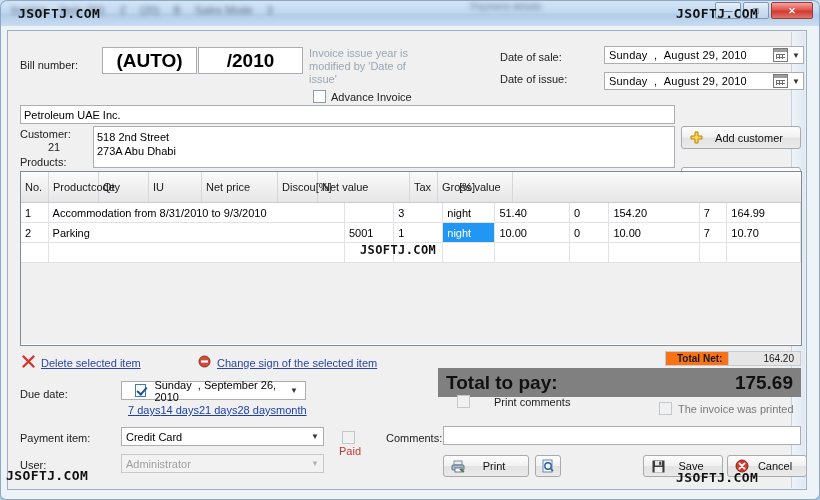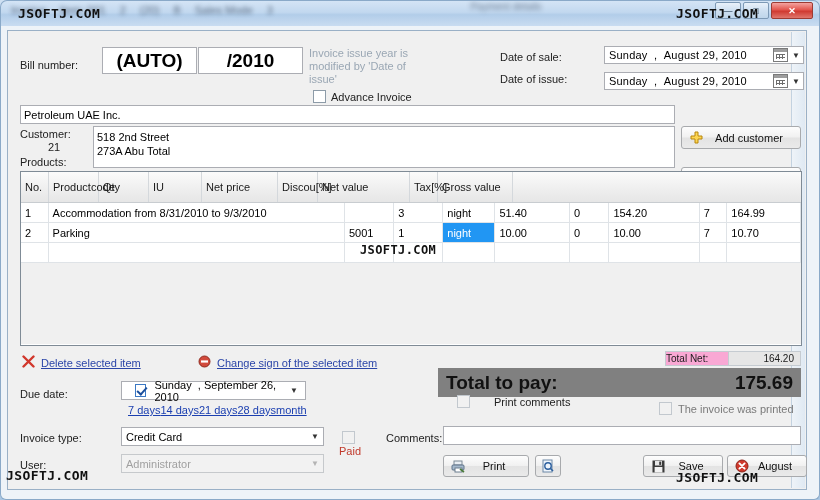--- a/index.html
+++ b/index.html
@@ -150,22 +150,22 @@
     font-size:11px;display:flex;align-items:center;padding-left:4px;overflow:hidden;
     white-space:nowrap;
   }
   .grow .c.sel{background:#2196f3;color:#fff;}
   .gblank{background:#f0f0f0;}
   
   .lnk{color:#2b45a8;text-decoration:underline;font-size:11px;cursor:pointer;}
   .lnk2{color:#1b3fb0;text-decoration:underline;font-size:11px;cursor:pointer;}
   
   .tnetlbl{
-    position:absolute;background:#f9a8d4;border:1px solid #c5cbd1;box-sizing:border-box;
-    font-size:10px;display:flex;align-items:center;padding-left:0;color:#1a1a1a;
+    position:absolute;background:#f97316;border:1px solid #c5cbd1;box-sizing:border-box;
+    font-size:10px;display:flex;align-items:center;padding-left:11px;color:#1a1a1a;font-weight:bold;
   }
   .tnetval{
     position:absolute;background:#e6e6e6;border:1px solid #c5cbd1;box-sizing:border-box;
     font-size:10px;display:flex;align-items:center;justify-content:flex-end;
     padding-right:6px;color:#1a1a1a;
   }
   .paybar{
     position:absolute;background:#808080;display:flex;align-items:center;
     justify-content:space-between;padding:0 8px;box-sizing:border-box;
   }
@@ -226,21 +226,21 @@
 
       <div class="abs lbl" style="left:24px;top:59px;margin-top:18px;">Find customer in database:</div>
       <div class="tbox abs" style="left:12px;top:74px;width:655px;height:19px;display:flex;align-items:center;">Petroleum UAE Inc.</div>
 
       <div class="abs lbl" style="left:12px;top:97px;">Customer:</div>
       <div class="abs lbl" style="left:40px;top:110px;">21</div>
       <div class="abs lbl" style="left:12px;top:125px;">Products:</div>
 
       <div class="tbox abs" style="left:85px;top:95px;width:582px;height:42px;line-height:14px;padding-top:3px;">
         <div>518 2nd Street</div>
-        <div>273A Abu Total</div>
+        <div>273A Abu Dhabi</div>
       </div>
 
       <div class="btn" style="left:673px;top:95px;width:120px;height:23px;justify-content:space-between;">
         <span class="ic">
           <svg width="13" height="13" viewBox="0 0 13 13">
               <path d="M5,1 H8 V5 H12 V8 H8 V12 H5 V8 H1 V5 H5 Z" fill="#fcd552" stroke="#b8860b" stroke-width="1"></path>
             </svg>
         </span>
         <span class="tx">Add customer</span>
       </div>
@@ -273,21 +273,21 @@
             <div class="c" style="width: 76px;">
               <div>Net price</div>
             </div>
             <div class="c" style="width: 40px;">
               <div>Discou</div>
               <div>[%]</div>
             </div>
             <div class="c" style="width: 92px;">
               <div>Net value</div>
             </div>
-            <div class="c" style="width: 28px;">
+            <div class="c" style="width: 28px; gap: 28px;">
               <div>Tax</div>
               <div>[%]</div>
             </div>
             <div class="c" style="width: 75px;">
               <div>Gross value</div>
             </div>
           </div>
         <div id="gridbody">
             <div class="grow">
               <div class="c" style="width: 28px;">1</div>
@@ -362,21 +362,21 @@
         <span style="font-size:8px;color:#333;margin-left:auto;margin-right:4px;">▼</span>
       </div>
       <div class="abs" style="left:120px;top:373px;display:flex;gap:0;">
         <span class="lnk2">7 days</span>
         <span class="lnk2">14 days</span>
         <span class="lnk2">21 days</span>
         <span class="lnk2">28 days</span>
         <span class="lnk2">month</span>
       </div>
 
-      <div class="abs lbl" style="left:12px;top:401px;">Invoice type:</div>
+      <div class="abs lbl" style="left:12px;top:401px;">Payment item:</div>
       <div class="combo" style="left:113px;top:396px;width:203px;height:19px;">
         <span class="val">Credit Card</span>
         <span class="arrow">▼</span>
       </div>
       <div class="abs" style="left:334px;top:399px;">
         <span class="cb dis"></span>
       </div>
       <div class="paidlbl" style="left:331px;top:414px;">Paid</div>
 
       <div class="abs lbl" style="left:12px;top:428px;">User:</div>
@@ -429,18 +429,18 @@
         </span>
         <span class="tx">Save</span>
       </div>
       <div class="btn" style="left:719px;top:424px;width:80px;height:22px;">
         <span class="ic">
           <svg width="14" height="14" viewBox="0 0 14 14">
             <circle cx="7" cy="7" r="6" fill="#d0392c" stroke="#8d241a"></circle>
             <path d="M4.4,4.4 L9.6,9.6 M9.6,4.4 L4.4,9.6" stroke="#fff" stroke-width="1.9" stroke-linecap="round"></path>
           </svg>
         </span>
-        <span class="tx">August</span>
+        <span class="tx">Cancel</span>
       </div>
 
     </div>
   </div>
 </div>
 
 </body></html>

